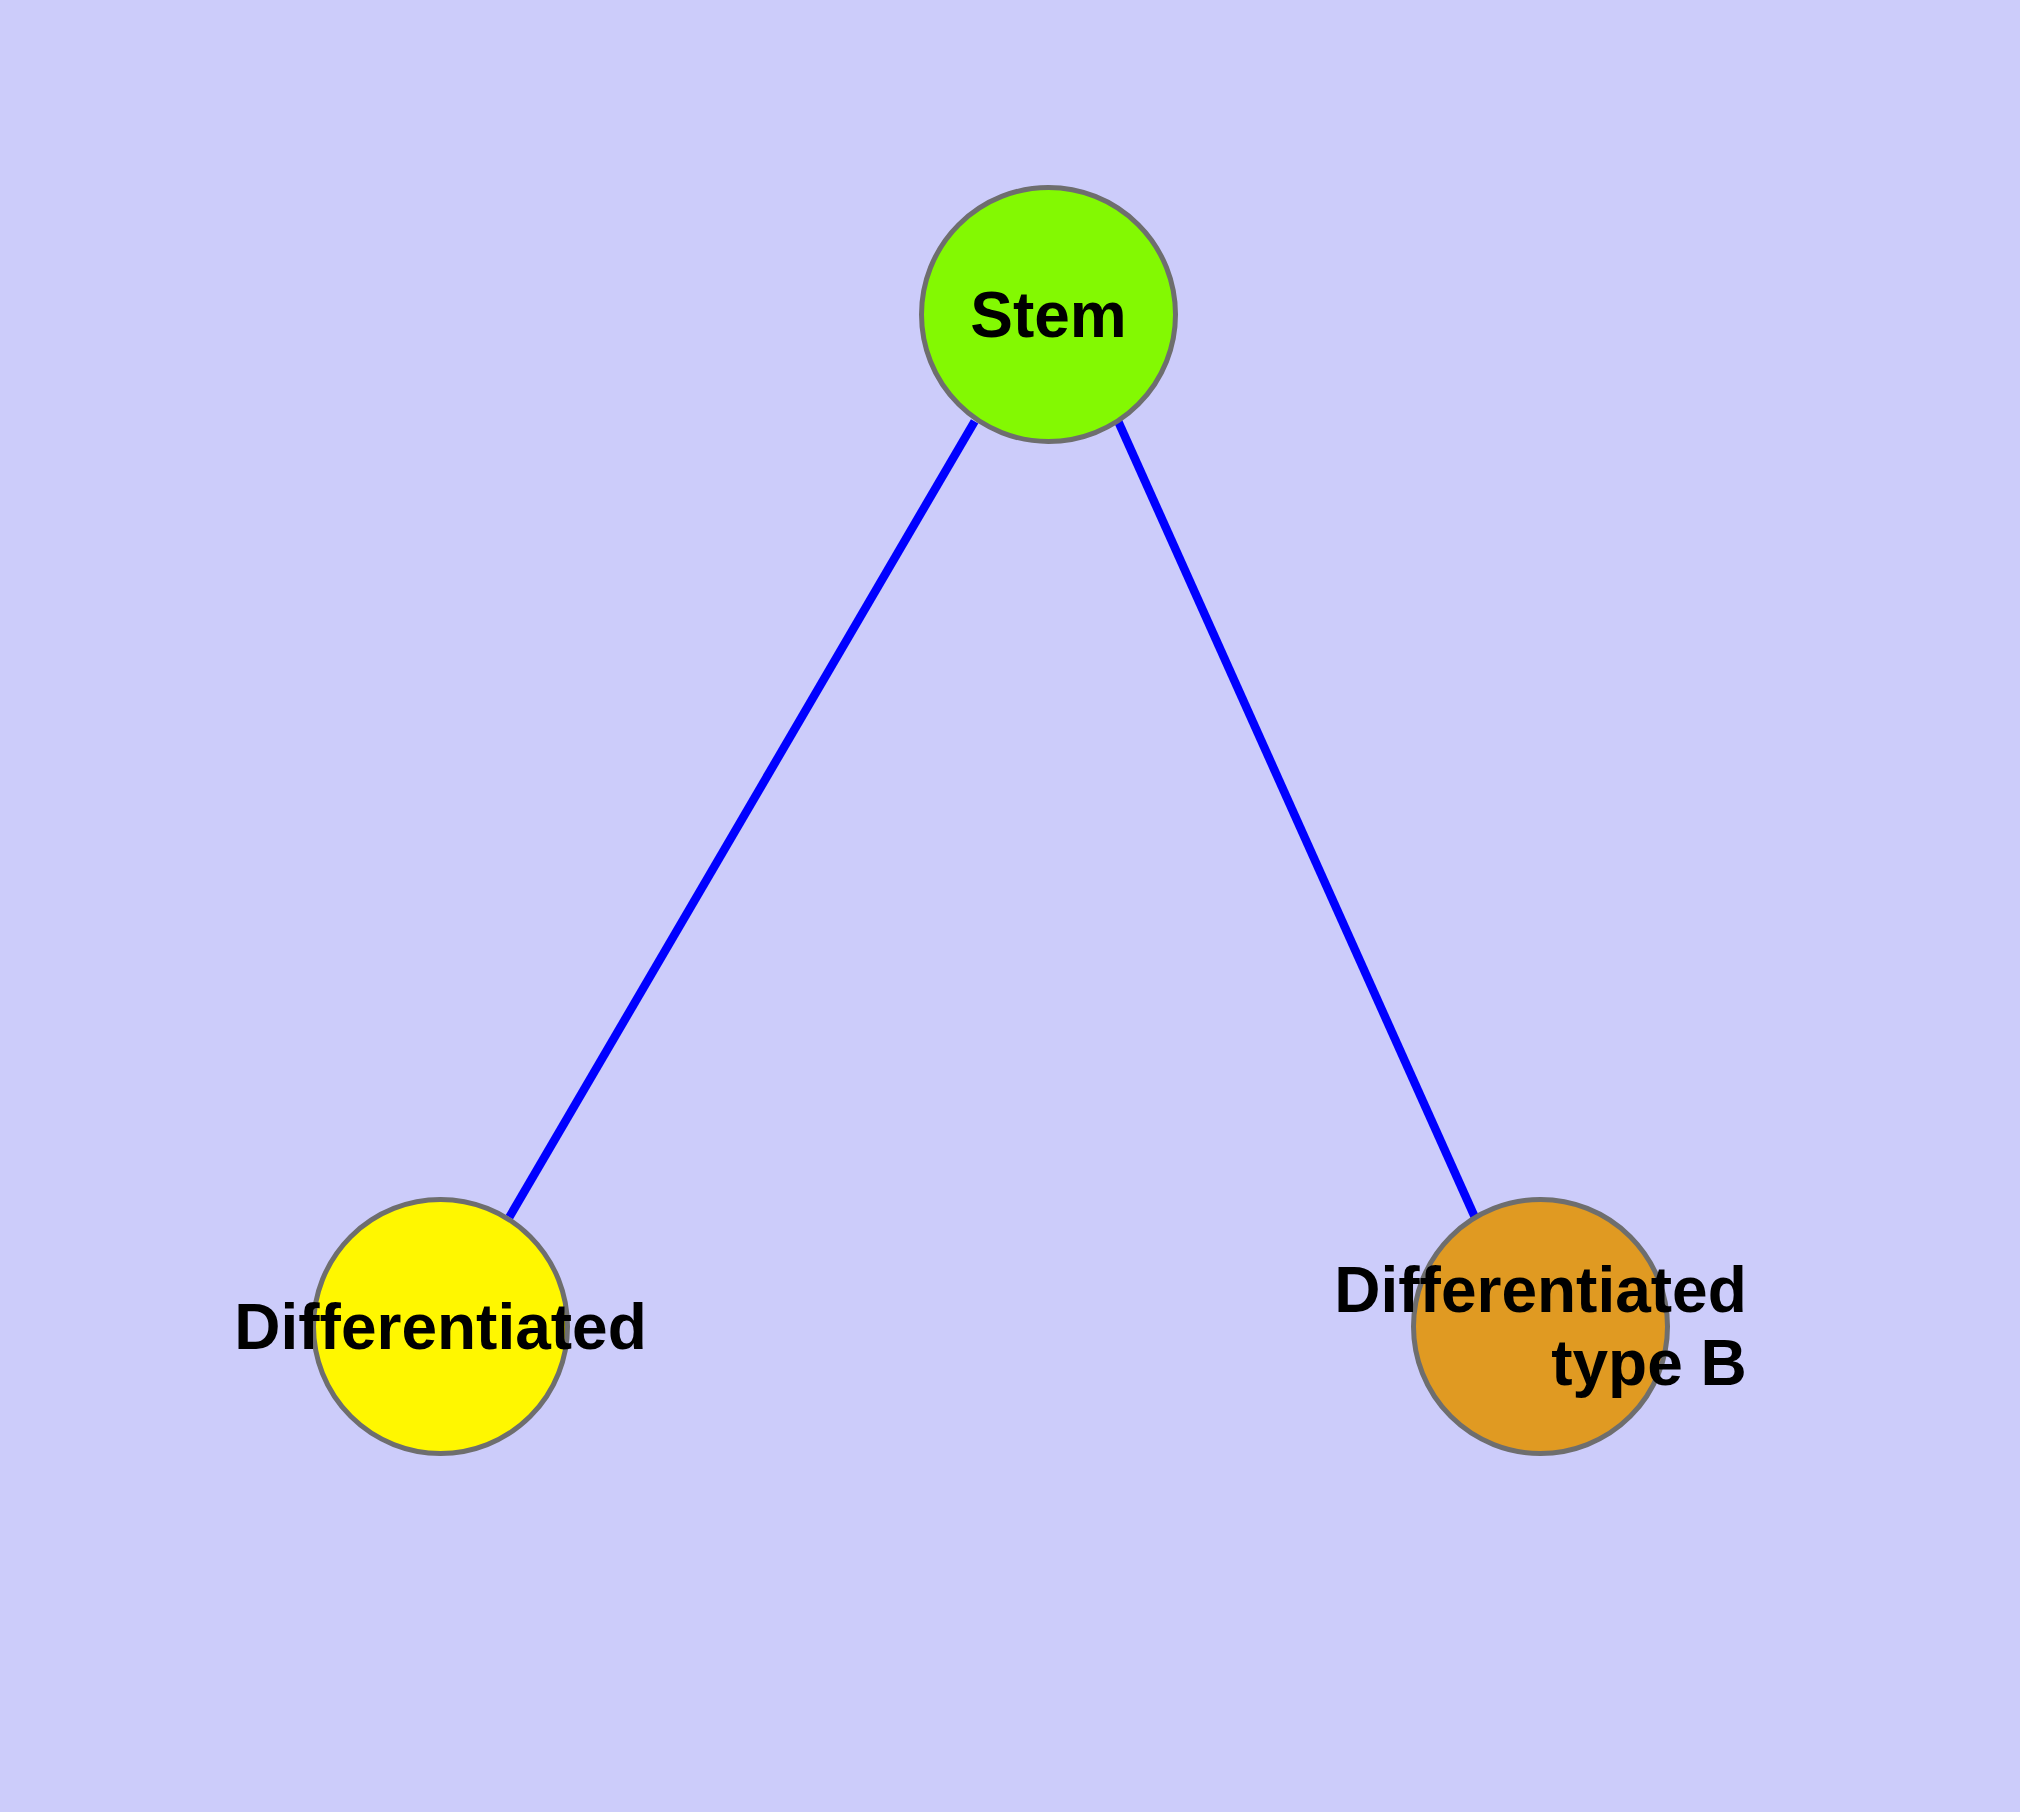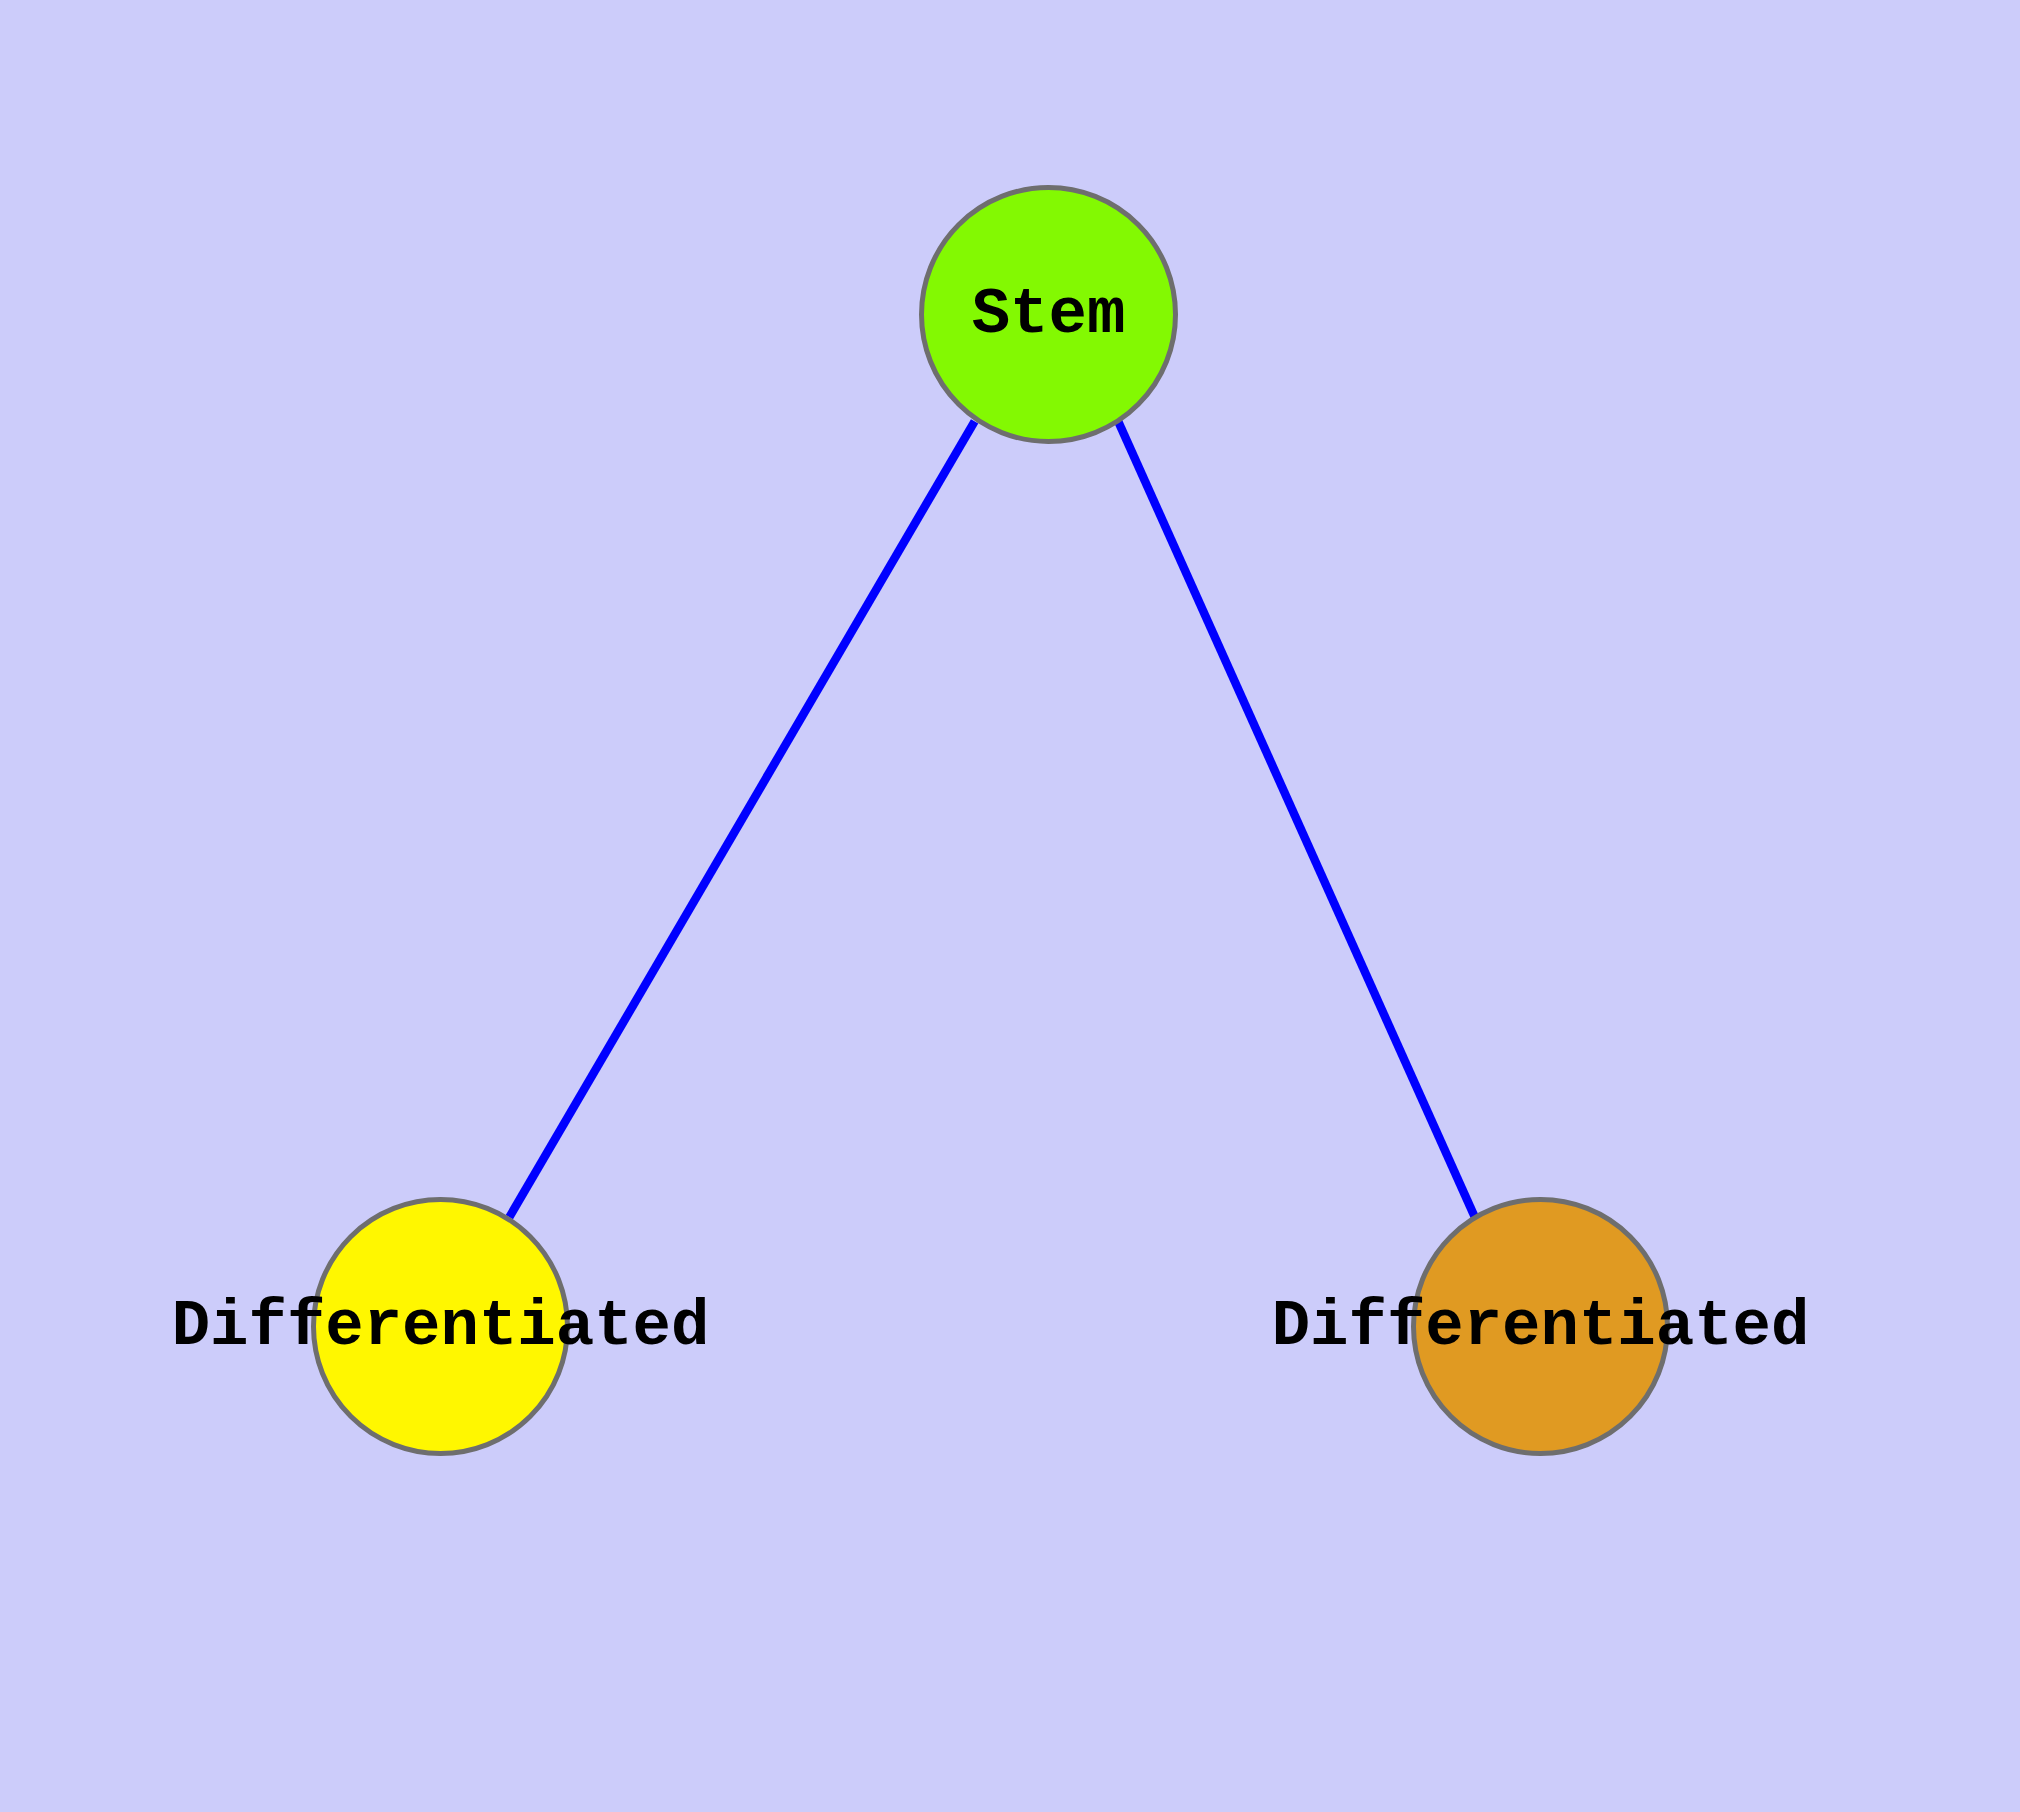--- a/index.html
+++ b/index.html
@@ -41,21 +41,21 @@
     border: 5.1px solid #6e6e6e;
   }
   .node-label {
     position: absolute;
     left: 50%;
     top: 50%;
     transform: translate(-50%, -50%);
     white-space: nowrap;
     text-align: right;
     color: #000000;
-    font-family: Liberation Mono, monospace;
+    font-family: Liberation Sans, sans-serif;
     font-weight: bold;
     font-size: 64px;
     line-height: 73px;
     pointer-events: none;
   }
   .node-label .label-line {
     display: block;
   }
 </style>
 </head>
@@ -77,18 +77,19 @@
 
     <div class="graph-node" id="node-1" style="left: 311px; top: 1197px; width: 259px; height: 259px; background: rgb(255, 247, 0); border-color: rgb(110, 110, 110); border-width: 5.1px;">
       <span class="node-label" style="font-size: 64px; line-height: 73px; color: rgb(0, 0, 0);">
         <span class="label-line">Differentiated</span>
       </span>
     </div>
 
     <div class="graph-node" id="node-2" style="left: 1411px; top: 1197px; width: 259px; height: 259px; background: rgb(224, 154, 34); border-color: rgb(110, 110, 110); border-width: 5.1px;">
       <span class="node-label" style="font-size: 64px; line-height: 73px; color: rgb(0, 0, 0);">
         <span class="label-line">Differentiated</span>
+        <span class="label-line">type B</span>
       </span>
     </div>
 
   </div>
 </div>
 
 
 </body></html>

